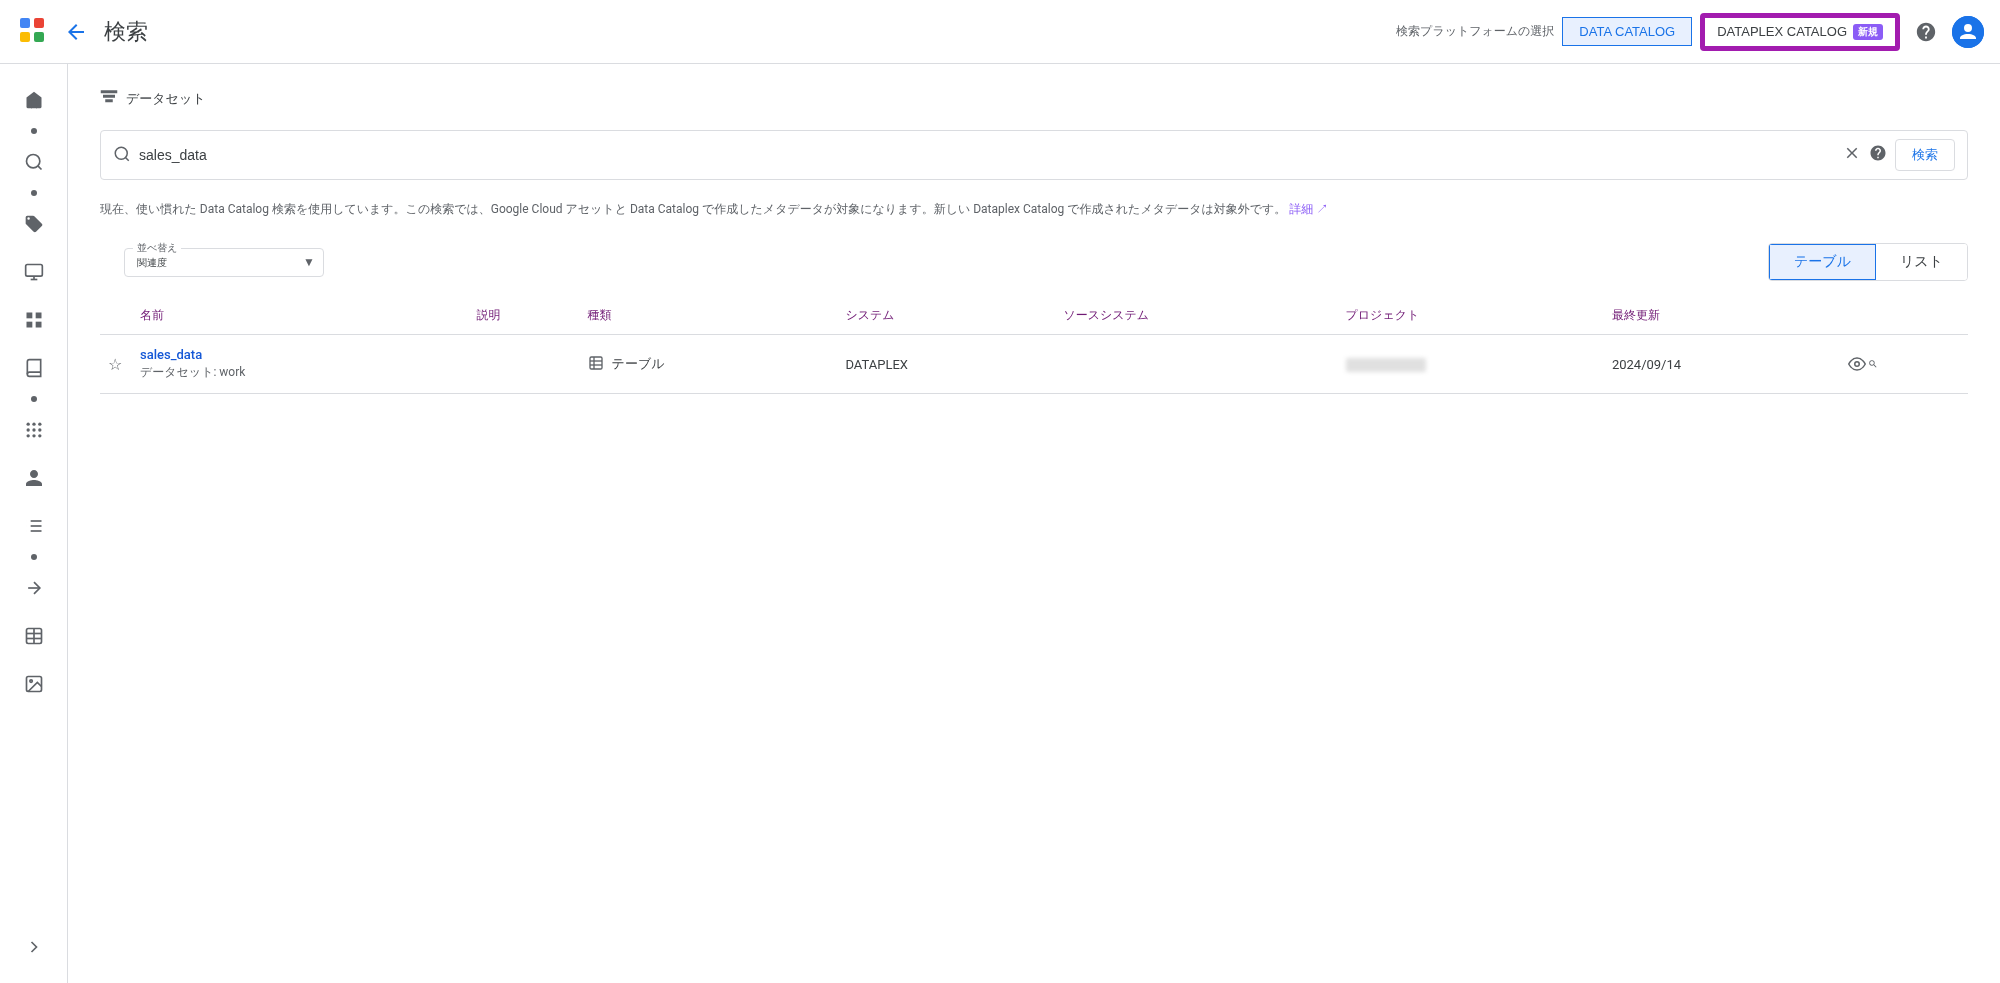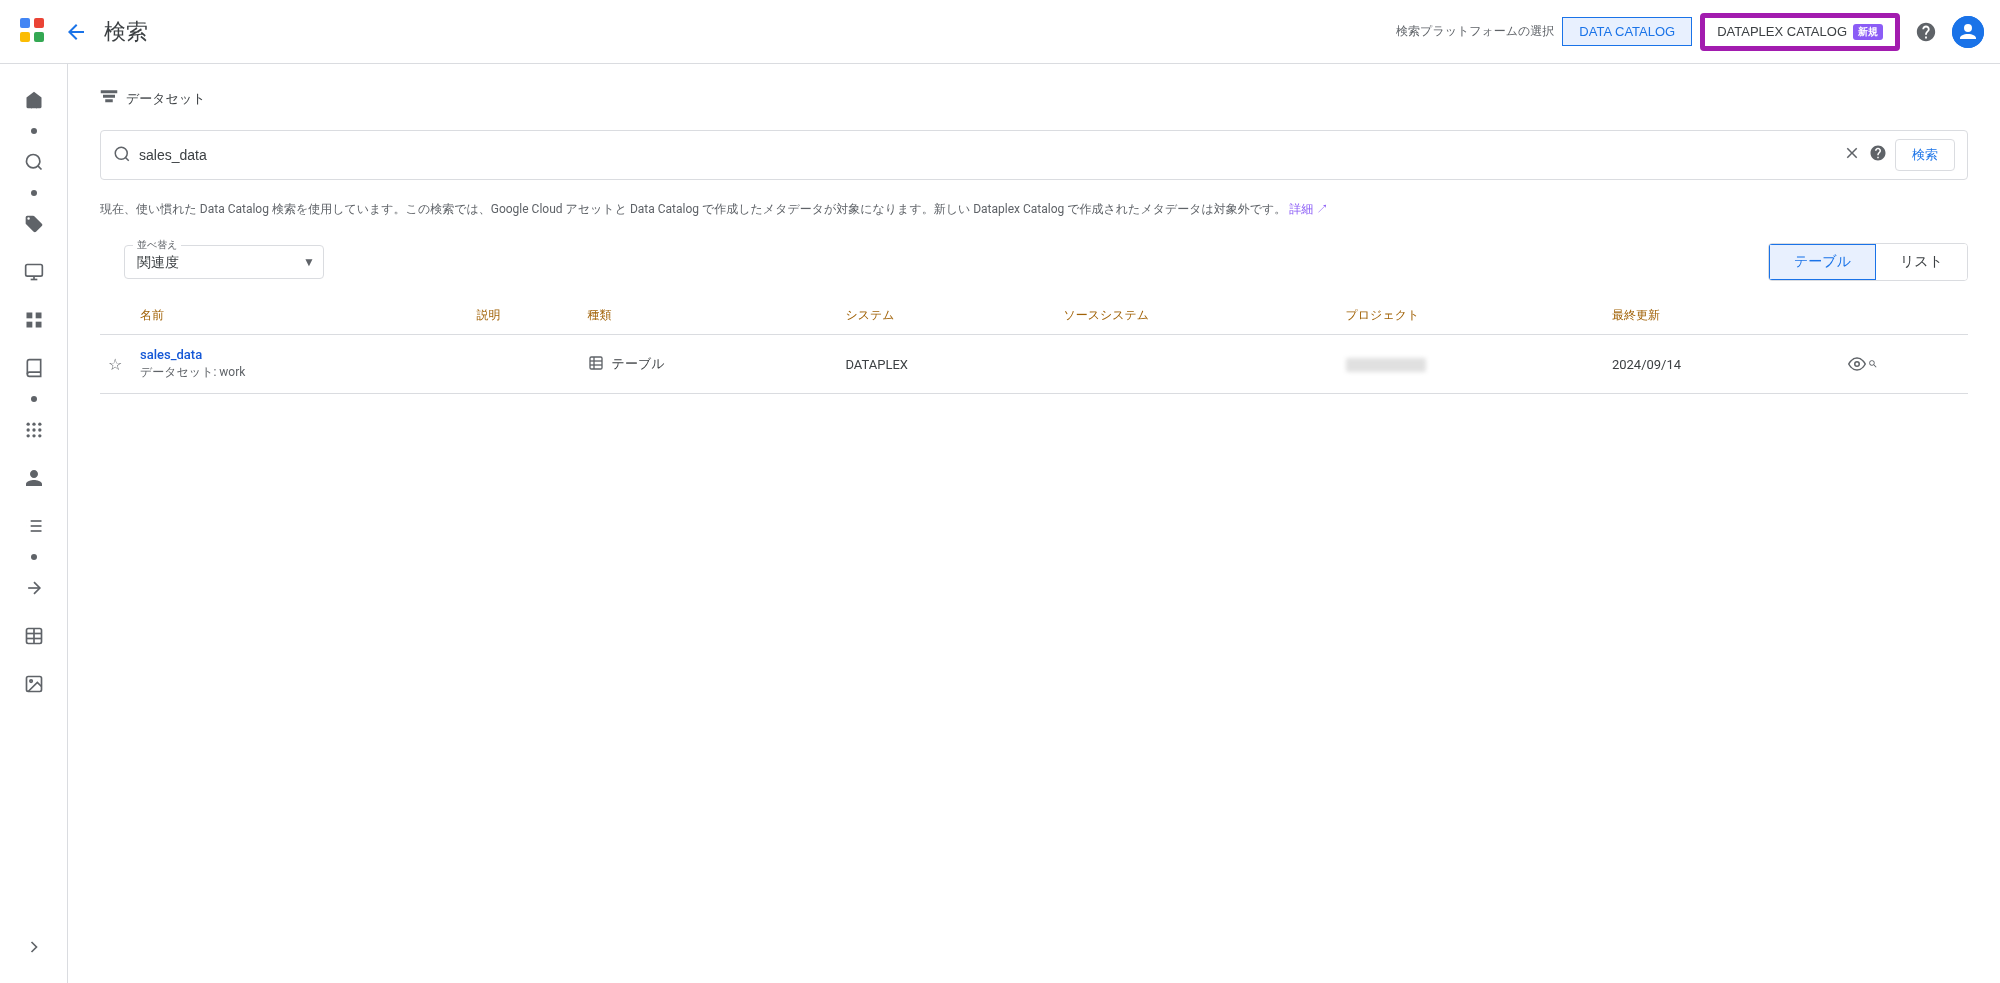--- a/index.html
+++ b/index.html
@@ -102,21 +102,21 @@
     .controls-row {
       display: flex; align-items: center; justify-content: space-between; margin-bottom: 16px;
     }
     .sort-group {
       position: relative; border: 1px solid #dadce0; border-radius: 4px; padding: 4px 8px; display: flex; flex-direction: column; min-width: 200px; margin-left: 24px;
     }
     .sort-label {
       font-size: 10px; color: #5f6368; position: absolute; top: -8px; left: 8px; background: #fff; padding: 0 4px;
     }
     .sort-select {
-      border: none; outline: none; font-size: 14px; color: #3c4043; background: transparent; cursor: pointer; padding: 4px 24px 4px 4px; appearance: none; width: 100%;
+      border: none; outline: none; font-size: 10px; color: #3c4043; background: transparent; cursor: pointer; padding: 4px 24px 4px 4px; appearance: none; width: 100%;
     }
     .sort-arrow {
       position: absolute; right: 8px; top: 50%; transform: translateY(-50%); color: #5f6368; font-size: 12px; pointer-events: none;
     }
 
     .view-toggle {
       display: flex; gap: 0; border: 1px solid #dadce0; border-radius: 4px; overflow: hidden;
     }
     .view-btn {
       padding: 8px 24px; border: none; font-size: 14px; cursor: pointer; background: #fff; color: #3c4043;
@@ -126,21 +126,21 @@
     }
 
     
     .results-table {
       width: 100%; border-collapse: collapse;
     }
     .results-table thead tr {
       border-bottom: 1px solid #dadce0;
     }
     .results-table th {
-      text-align: left; padding: 10px 8px; font-size: 12px; font-weight: 500; color: #a16207;
+      text-align: left; padding: 10px 8px; font-size: 12px; font-weight: 500; color: #701a75;
     }
     .results-table tbody tr {
       border-bottom: 1px solid #dadce0;
     }
     .results-table td {
       padding: 12px 8px; font-size: 13px; vertical-align: middle;
     }
 
     .star-icon { color: #5f6368; font-size: 16px; cursor: pointer; }
     .entry-link { color: #1558d6; text-decoration: none; font-weight: 500; font-size: 13px; }

